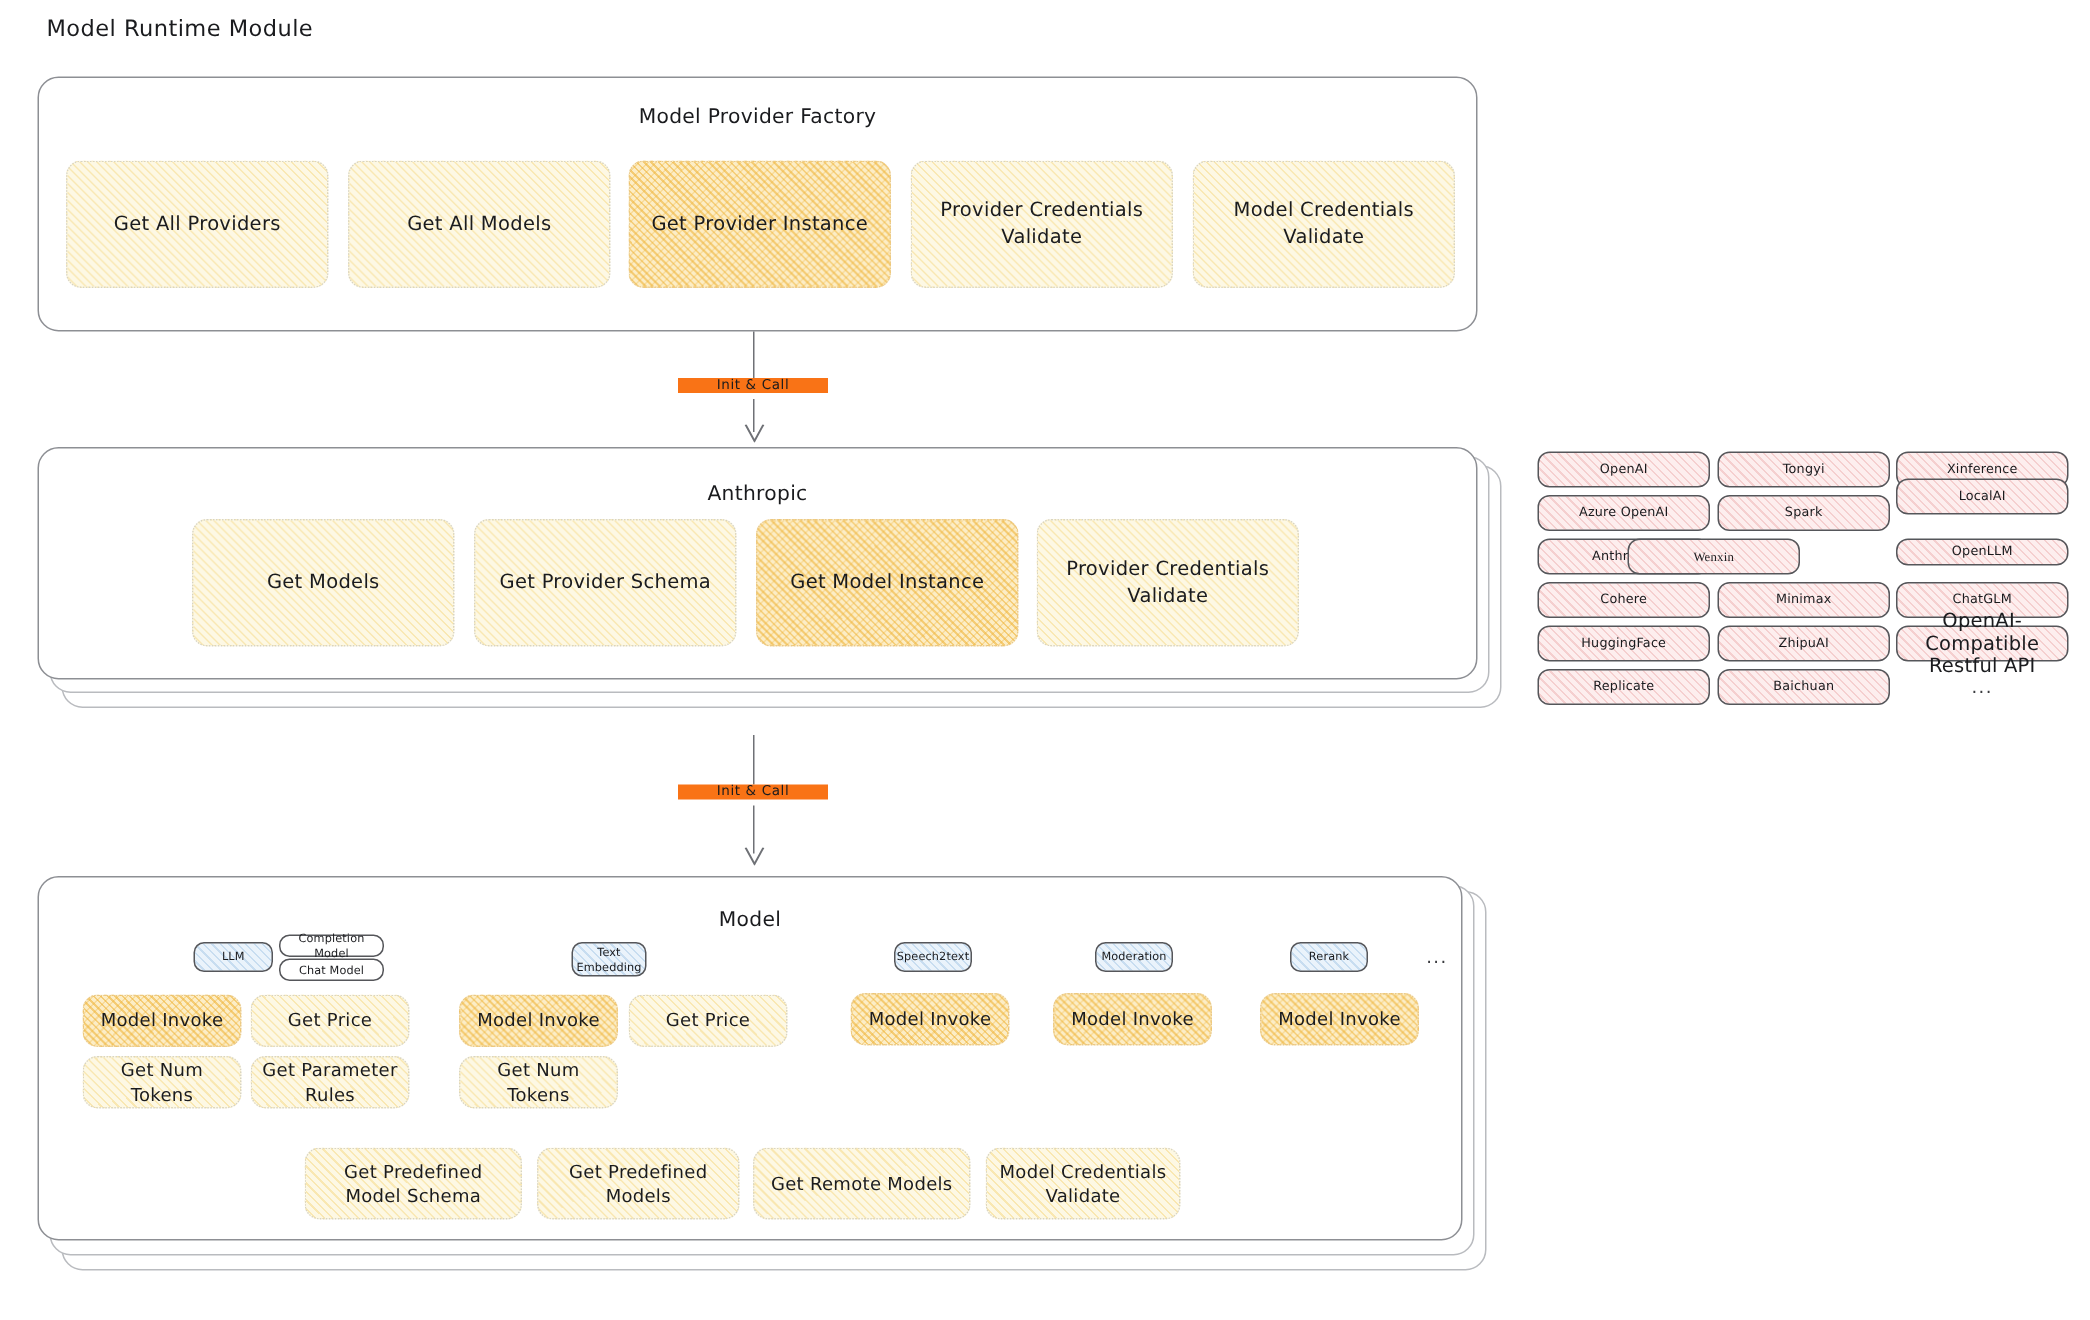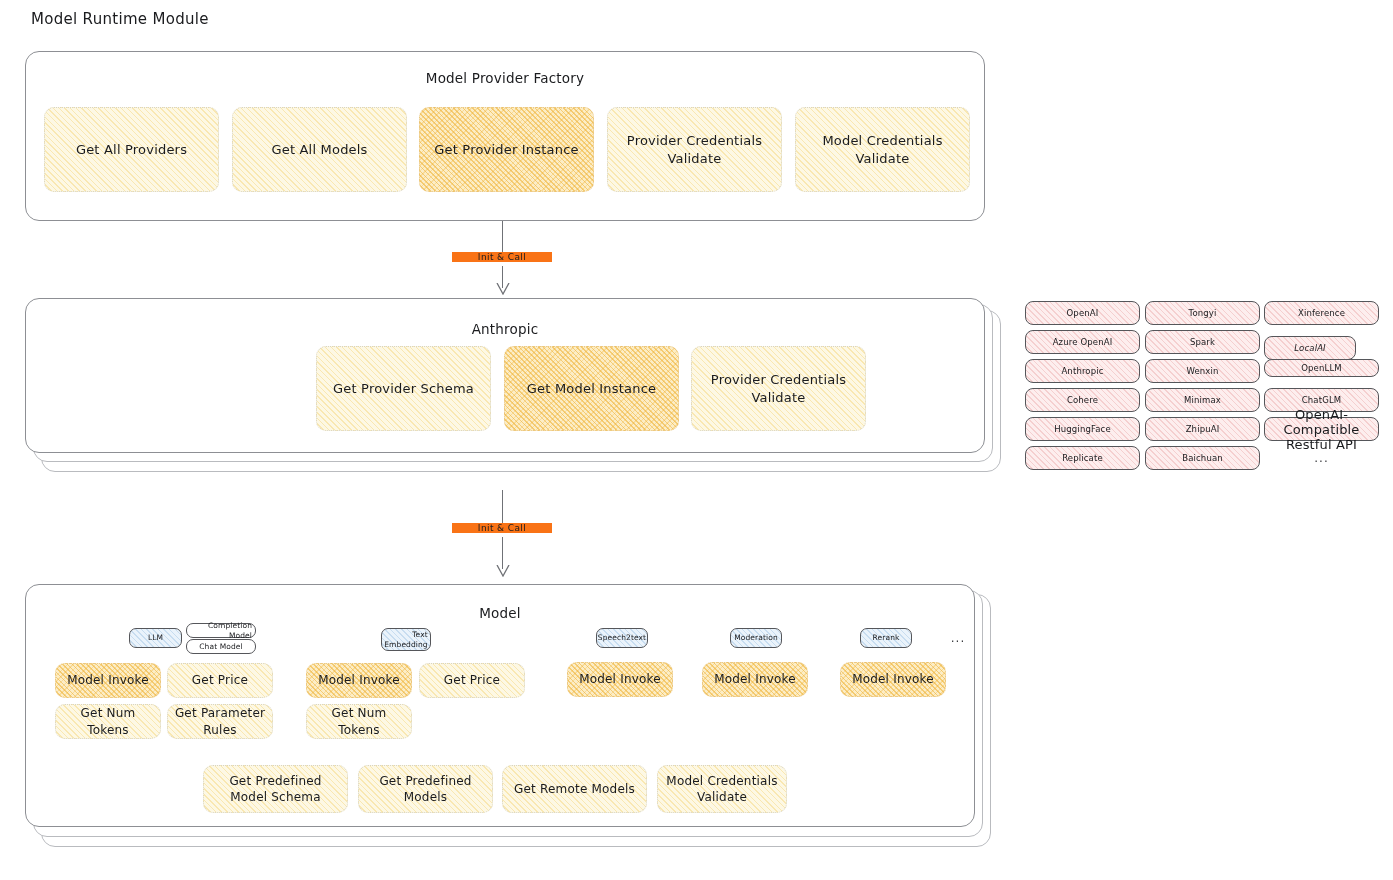--- a/index.html
+++ b/index.html
@@ -63,21 +63,21 @@
     background-color:#fdeeee;
     background-image:repeating-linear-gradient(45deg,
         rgba(226,136,136,.30) 0px, rgba(226,136,136,.30) 1px,
         rgba(255,255,255,0) 1px, rgba(255,255,255,0) 4px);
     padding:2px 2px;box-sizing:border-box;
   }
 
   
   .badge{
     border:1.2px solid #55565a;border-radius:7px;
-    display:flex;align-items:center;justify-content:center;text-align:right;
+    display:flex;align-items:center;justify-content:center;text-align:center;
     font-size:7.5px;line-height:1.25;color:#1a1b1e;letter-spacing:.1px;
     box-sizing:border-box;padding:2px 3px;
   }
   .badge.blue{
     background-color:#eaf3fb;
     background-image:repeating-linear-gradient(45deg,
         rgba(120,170,215,.30) 0px, rgba(120,170,215,.30) 1px,
         rgba(255,255,255,0) 1px, rgba(255,255,255,0) 4px);
   }
   .badge.plain{background:#ffffff;}
@@ -120,42 +120,43 @@
   <svg class="abs arrowhead" style="left:496px;top:283px;" viewBox="0 0 14 12">
     <path d="M1 0 L7 11 L13 0" fill="none" stroke="#6f7176" stroke-width="1.3"></path>
   </svg>
 
   <div class="abs group-ghost" style="left:41px;top:310px;width:960px;height:162px;"></div>
   <div class="abs group-ghost" style="left:33px;top:304px;width:960px;height:158px;"></div>
   <div class="abs group" style="left:25px;top:298px;width:960px;height:155px;background:#fff;">
     <div class="group-title" style="top:22px;">Anthropic</div>
   </div>
 
+  <div class="abs node cream" style="left:128px;top:346px;width:175px;height:85px;">Get Models</div>
   <div class="abs node cream" style="left:316px;top:346px;width:175px;height:85px;">Get Provider Schema</div>
   <div class="abs node amber" style="left:504px;top:346px;width:175px;height:85px;">
     <span>Get Model Instance</span>
   </div>
   <div class="abs node cream" style="left:691px;top:346px;width:175px;height:85px;">Provider Credentials Validate</div>
 
   <div class="abs chip" style="left:1025px;top:301px;width:115px;height:24px;">OpenAI</div>
   <div class="abs chip" style="left:1025px;top:330px;width:115px;height:24px;">Azure OpenAI</div>
   <div class="abs chip" style="left:1025px;top:359px;width:115px;height:24px;">Anthropic</div>
   <div class="abs chip" style="left:1025px;top:388px;width:115px;height:24px;">Cohere</div>
   <div class="abs chip" style="left:1025px;top:417px;width:115px;height:24px;">HuggingFace</div>
   <div class="abs chip" style="left:1025px;top:446px;width:115px;height:24px;">Replicate</div>
 
   <div class="abs chip" style="left:1145px;top:301px;width:115px;height:24px;">Tongyi</div>
   <div class="abs chip" style="left:1145px;top:330px;width:115px;height:24px;">Spark</div>
-  <div class="abs chip" style="left:1145px;top:359px;width:115px;height:24px;">Wenxin</div>
+  <div class="abs chip" style="left:1085px;top:359px;width:115px;height:24px;font-family:Liberation Serif, serif;">Wenxin</div>
   <div class="abs chip" style="left:1145px;top:388px;width:115px;height:24px;">Minimax</div>
   <div class="abs chip" style="left:1145px;top:417px;width:115px;height:24px;">ZhipuAI</div>
   <div class="abs chip" style="left:1145px;top:446px;width:115px;height:24px;">Baichuan</div>
 
   <div class="abs chip" style="left:1264px;top:301px;width:115px;height:24px;">Xinference</div>
-  <div class="abs chip" style="left:1264px;top:336px;width:92px;height:24px;font-style:italic;">LocalAI</div>
+  <div class="abs chip" style="left:1264px;top:319px;width:115px;height:24px;">LocalAI</div>
   <div class="abs chip" style="left:1264px;top:359px;width:115px;height:18px;">OpenLLM</div>
   <div class="abs chip" style="left:1264px;top:388px;width:115px;height:24px;">ChatGLM</div>
   <div class="abs chip" style="left:1264px;top:417px;width:115px;height:24px;font-size:13px;">OpenAI-Compatible Restful API</div>
   <div class="abs ellipsis" style="left:1264px;top:450px;width:115px;height:16px;">...</div>
 
   <div class="abs conn-line" style="left:502px;top:490px;height:33px;"></div>
   <div class="abs conn-label" style="left:452px;top:523px;width:100px;">Init &amp; Call</div>
   <div class="abs conn-line" style="left:502px;top:537px;height:32px;"></div>
   <svg class="abs arrowhead" style="left:496px;top:565px;" viewBox="0 0 14 12">
     <path d="M1 0 L7 11 L13 0" fill="none" stroke="#6f7176" stroke-width="1.3"></path>

